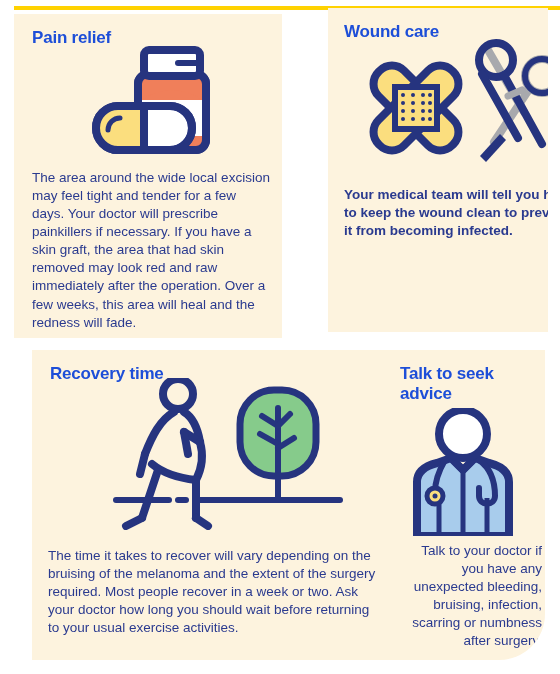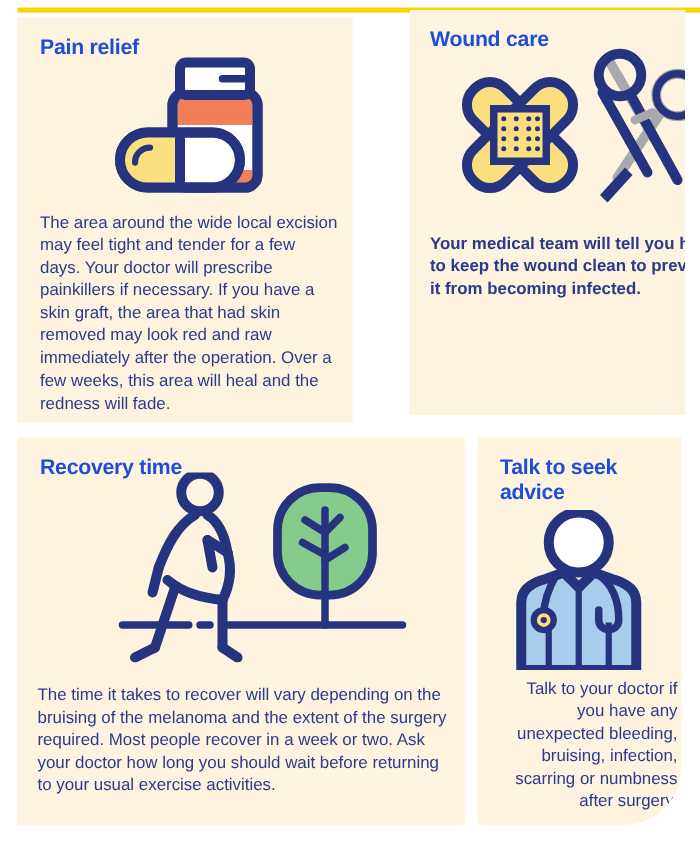--- a/index.html
+++ b/index.html
@@ -111,21 +111,21 @@
   #panel-wound-care .body-text {
     left: 16px;
     top: 178px;
     width: 228px;
     font-size: 13.5px;
     font-weight: bold;
   }
 
   
   #panel-recovery-time {
-    left: 14px;
+    left: 32px;
     top: 350px;
     width: 358px;
     height: 310px;
   }
   #panel-recovery-time .heading {
     left: 18px;
     top: 14px;
     font-size: 17px;
   }
   #panel-recovery-time .icon-wrap {

